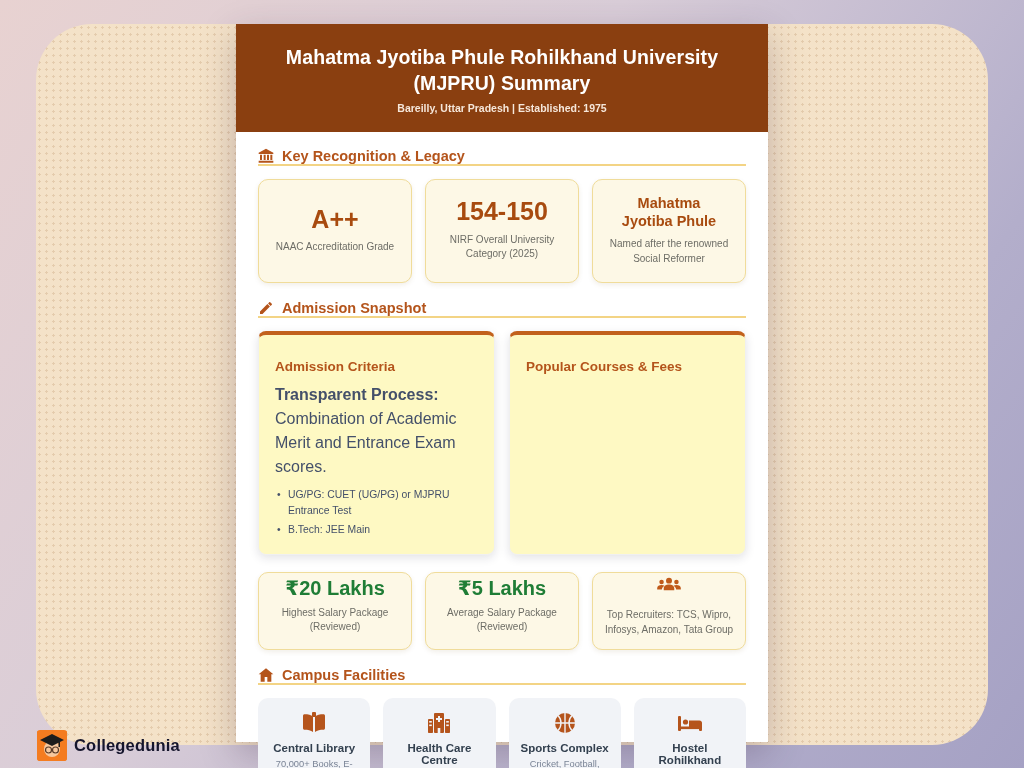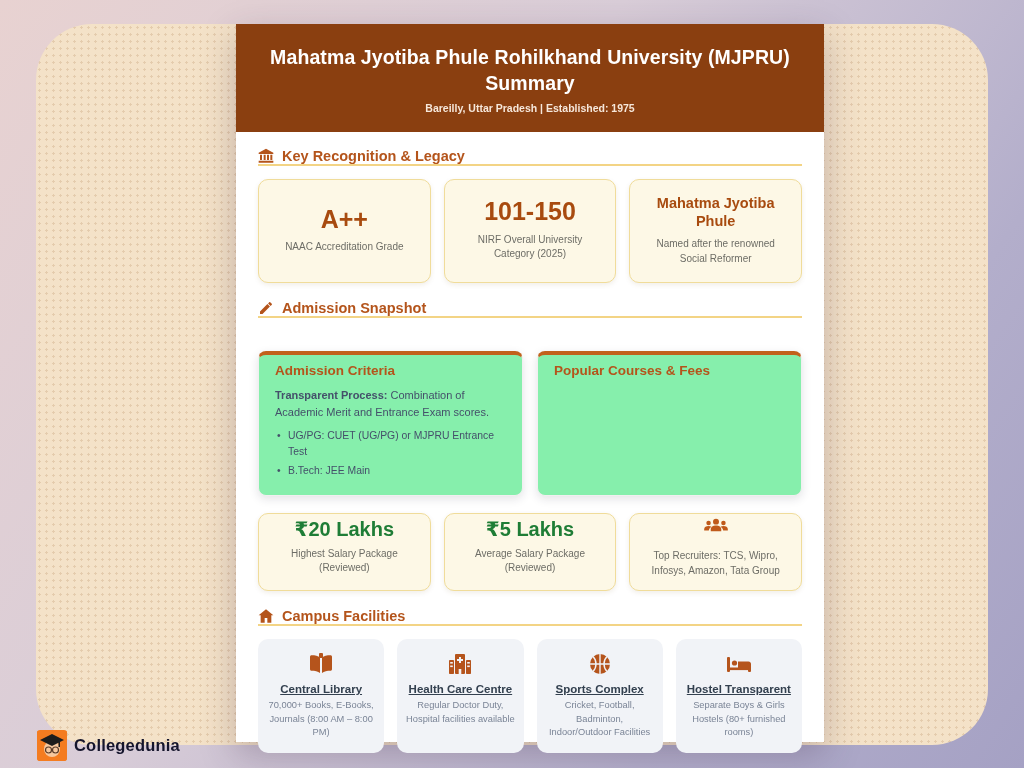--- a/index.html
+++ b/index.html
@@ -9,21 +9,21 @@
     background: linear-gradient(125deg, #e8d2d1 0%, #d9cdd8 40%, #b3aecb 75%, #a5a1c4 100%);
     position: relative;
   }
   .peach-panel {
     position: absolute; left: 36px; top: 24px; width: 952px; height: 721px;
     background-color: #f4e2c8; border-radius: 56px;
     background-image: radial-gradient(rgba(187,146,104,0.28) 1px, transparent 1.3px);
     background-size: 7px 7px;
   }
   .main-card {
-    position: absolute; left: 236px; top: 24px; width: 588px; height: 718px;
+    position: absolute; left: 236px; top: 24px; width: 532px; height: 718px;
     background: #ffffff; box-shadow: 0 12px 34px rgba(60,40,70,0.28);
   }
   
   .hero {
     background: #8a3f10; color: #ffffff; text-align: center;
     padding: 21px 28px 14px; height: 108px;
   }
   .hero-title { font-size: 19.5px; font-weight: bold; line-height: 1.32; letter-spacing: 0.1px; }
   .hero-sub { margin-top: 6px; font-size: 10.5px; color: rgba(255,245,235,0.92); font-weight: bold; }
   
@@ -47,44 +47,43 @@
   .stat-value { font-size: 25px; font-weight: 800; color: #a84b0f; line-height: 1.1; }
   .stat-value.small { font-size: 14.5px; line-height: 1.25; padding: 0 6px; }
   .stat-value.green { color: #1f7d36; font-size: 20px; }
   .stat-label { margin-top: 7px; font-size: 10px; color: #6d6d66; line-height: 1.45; }
   .stat-icon { height: 22px; margin-bottom: 5px; }
   .stat-icon svg { height: 22px; width: 28px; margin: 0 auto; display: block; }
   .placement .stat-card { min-height: 71px; padding: 1px 10px 12px; }
   
   .info-row { display: flex; gap: 14px; align-items: stretch; }
   .info-card {
-    flex: 1; background: #86efac; border-radius: 8px;
+    flex: 1; background: #fef9c3; border-radius: 8px;
     border: 1px solid #f0f0f0; border-top: 4px solid #c2611c;
     box-shadow: 0 3px 10px rgba(40,40,60,0.13);
-    padding: 8px 16px 16px;
-    margin-top: 20px;
+    padding: 24px 16px 16px;
   }
   .info-title { color: #b4541b; font-weight: bold; font-size: 13.5px; margin-bottom: 9px; }
-  .info-lead { font-size: 11px; color: #44506a; line-height: 1.5; margin-bottom: 8px; }
+  .info-lead { font-size: 16px; color: #44506a; line-height: 1.5; margin-bottom: 8px; }
   .info-lead b { font-weight: bold; }
   .bullets { list-style: none; }
   .bullets li {
     position: relative; padding-left: 13px; font-size: 10.4px; color: #44506a;
     line-height: 1.5; margin-top: 4px;
   }
   .bullets li::before { content: "•"; position: absolute; left: 2px; top: 0; color: #44506a; }
   
   .fac-row { display: flex; gap: 13px; }
   .fac-card {
     flex: 1; background: #f1f3f7; border-radius: 10px; text-align: center;
     padding: 13px 8px 14px;
   }
   .fac-icon { height: 24px; margin-bottom: 7px; }
   .fac-icon svg { height: 24px; width: 28px; margin: 0 auto; display: block; }
-  .fac-title { font-size: 11.5px; font-weight: bold; color: #33404f; margin-bottom: 4px; text-decoration: underline; }
+  .fac-title { font-size: 11.5px; font-weight: bold; color: #33404f; margin-bottom: 4px; }
   .fac-sub { font-size: 9.3px; color: #7a8496; line-height: 1.45; }
   
   .brand {
     position: absolute; left: 17px; bottom: 7px;
     display: flex; align-items: center; gap: 7px; padding-left: 20px;
   }
   .brand-mark {
     width: 30px; height: 31px; background: #f47c20; border-radius: 3px;
     display: flex; align-items: center; justify-content: center; overflow: hidden;
   }
@@ -113,21 +112,21 @@
             </svg>
         </span>
         <span>Key Recognition &amp; Legacy</span>
       </div>
       <div class="stat-row">
         <div class="stat-card">
           <div class="stat-value">A++</div>
           <div class="stat-label">NAAC Accreditation Grade</div>
         </div>
         <div class="stat-card">
-          <div class="stat-value">101-150</div>
+          <div class="stat-value">154-150</div>
           <div class="stat-label">NIRF Overall University Category (2025)</div>
         </div>
         <div class="stat-card">
           <div class="stat-value small">Mahatma Jyotiba Phule</div>
           <div class="stat-label">Named after the renowned Social Reformer</div>
         </div>
       </div>
     </div>
 
     <div class="section">
@@ -243,21 +242,21 @@
             <svg viewBox="0 0 28 24">
                 <g fill="#b5541c">
                   <rect x="2" y="5" width="3" height="15" rx="1"></rect>
                   <circle cx="9.5" cy="11" r="2.6"></circle>
                   <path d="M13 9.5h10.5c1.4 0 2.5 1.1 2.5 2.5v4H13v-6.5z"></path>
                   <rect x="2" y="15.5" width="24" height="2.6"></rect>
                   <rect x="23" y="15.5" width="3" height="4.5" rx="1"></rect>
                 </g>
               </svg>
           </div>
-          <div class="fac-title">Hostel Transparent</div>
+          <div class="fac-title">Hostel Rohilkhand</div>
           <div class="fac-sub">Separate Boys &amp; Girls Hostels (80+ furnished rooms)</div>
         </div>
       </div>
     </div>
 
   </div>
 </div>
 
 <div class="brand">
   <span class="brand-mark">

